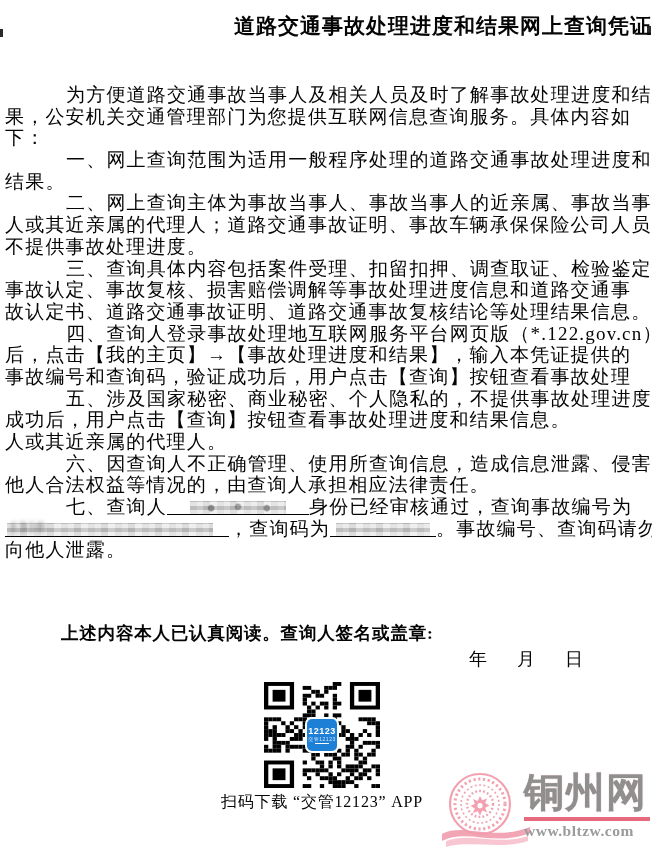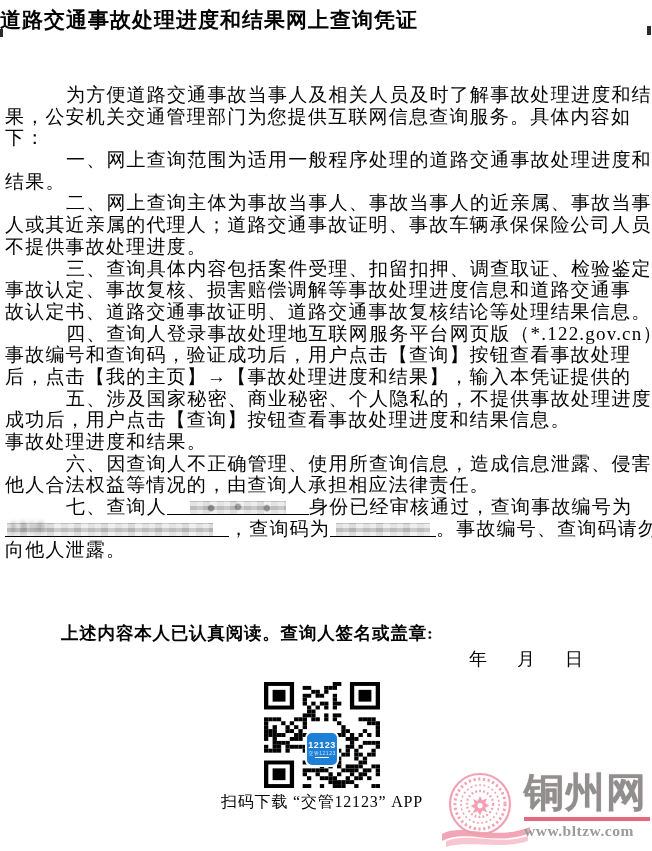--- a/index.html
+++ b/index.html
@@ -1,18 +1,18 @@
 <!DOCTYPE html>
 <html><head>
 <meta charset="utf-8">
 <style>
   html,body{margin:0;padding:0;background:#fff;}
   .page{position:relative;width:652px;height:851px;background:#ffffff;overflow:hidden;
         font-family:"Liberation Serif","DejaVu Serif",serif;color:#050505;}
-  .title{position:absolute;top:6px;left:0;width:100%;text-align:left;
+  .title{position:absolute;top:12px;left:0;width:100%;text-align:right;
          font-size:21px;font-weight:bold;letter-spacing:1px;white-space:nowrap;}
   .body{position:absolute;top:84px;left:5px;width:642px;font-size:19px;
         line-height:21.7px;letter-spacing:1.2px;}
   .bline{white-space:nowrap;height:21.7px;overflow:visible;}
   .indent{padding-left:61px;}
   .uline{display:inline-block;border-bottom:1px solid #000;text-align:center;
          vertical-align:baseline;line-height:14px;}
   .u-name{width:142px;}
   .u-accno{width:224px;text-align:left;}
   .u-code{width:106px;}
@@ -29,21 +29,21 @@
   .m-accno{width:206px;margin-left:2px;}
   .m-code{width:94px;}
   .blur-digits{position:absolute;left:3px;top:-2px;font-size:14px;letter-spacing:2px;
        color:#4a4a4a;filter:blur(2.2px);font-family:"Liberation Serif",serif;}
   .sig{position:absolute;top:621px;left:5px;padding-left:56px;font-weight:bold;
        font-size:17.5px;letter-spacing:0.8px;white-space:nowrap;}
   .datefields{position:absolute;top:647px;left:469px;width:114px;display:flex;
        justify-content:space-between;font-size:18px;}
   .qrwrap{position:absolute;left:264px;top:682px;width:116px;height:106px;}
   .qrwrap svg{display:block;}
-  .qrlogo{position:absolute;left:41px;top:49px;width:34px;height:36px;background:#1d7fd6;
+  .qrlogo{position:absolute;left:41px;top:35px;width:34px;height:36px;background:#1d7fd6;
        border:2px solid #fff;border-radius:7px;box-sizing:border-box;
        display:flex;flex-direction:column;align-items:center;justify-content:center;
        font-family:"Liberation Sans","DejaVu Sans",sans-serif;}
   .qrlogo .big{color:#fff;font-weight:bold;font-size:9px;letter-spacing:.5px;line-height:10px;}
   .qrlogo .small{color:#cfe6fb;font-size:5px;line-height:6px;letter-spacing:.5px;}
   .qrlogo .bar{width:14px;height:1px;background:#fff;margin-top:1.5px;}
   .cap1{position:absolute;top:792px;left:221px;font-size:16px;letter-spacing:.8px;white-space:nowrap;}
   .cap2{position:absolute;top:813px;left:94px;font-size:16px;letter-spacing:.6px;white-space:nowrap;margin-top:40px;}
   .wm{position:absolute;left:440px;top:770px;width:212px;height:80px;}
   .wm-orn{position:absolute;left:0;top:0;opacity:.75;}
@@ -74,25 +74,25 @@
         <div class="bline">下：</div>
         <div class="bline indent">一、网上查询范围为适用一般程序处理的道路交通事故处理进度和</div>
         <div class="bline">结果。</div>
         <div class="bline indent">二、网上查询主体为事故当事人、事故当事人的近亲属、事故当事</div>
         <div class="bline">人或其近亲属的代理人；道路交通事故证明、事故车辆承保保险公司人员</div>
         <div class="bline">不提供事故处理进度。</div>
         <div class="bline indent">三、查询具体内容包括案件受理、扣留扣押、调查取证、检验鉴定、</div>
         <div class="bline">事故认定、事故复核、损害赔偿调解等事故处理进度信息和道路交通事</div>
         <div class="bline">故认定书、道路交通事故证明、道路交通事故复核结论等处理结果信息。</div>
         <div class="bline indent">四、查询人登录事故处理地互联网服务平台网页版（*.122.gov.cn）</div>
+        <div class="bline">后，点击【我的主页】→【事故处理进度和结果】，输入本凭证提供的</div>
         <div class="bline">事故编号和查询码，验证成功后，用户点击【查询】按钮查看事故处理</div>
-        <div class="bline">后，点击【我的主页】→【事故处理进度和结果】，输入本凭证提供的</div>
         <div class="bline indent">五、涉及国家秘密、商业秘密、个人隐私的，不提供事故处理进度</div>
         <div class="bline">成功后，用户点击【查询】按钮查看事故处理进度和结果信息。</div>
-        <div class="bline">事故处理进度和结果。</div>
+        <div class="bline">人或其近亲属的代理人。</div>
         <div class="bline indent">六、因查询人不正确管理、使用所查询信息，造成信息泄露、侵害</div>
         <div class="bline">他人合法权益等情况的，由查询人承担相应法律责任。</div>
       </div>
 
     <div class="bline indent">
       <span>七、查询人</span><span class="uline u-name"><span class="mosaic m-name"></span></span><span>身份已经审核通过，查询事故编号为</span>
     </div>
     <div class="bline">
       <span class="uline u-accno"><span class="mosaic m-accno"><span class="blur-digits">1310</span></span></span><span>，查询码为</span><span class="uline u-code"><span class="mosaic m-code"></span></span><span>。事故编号、查询码请勿</span>
     </div>

